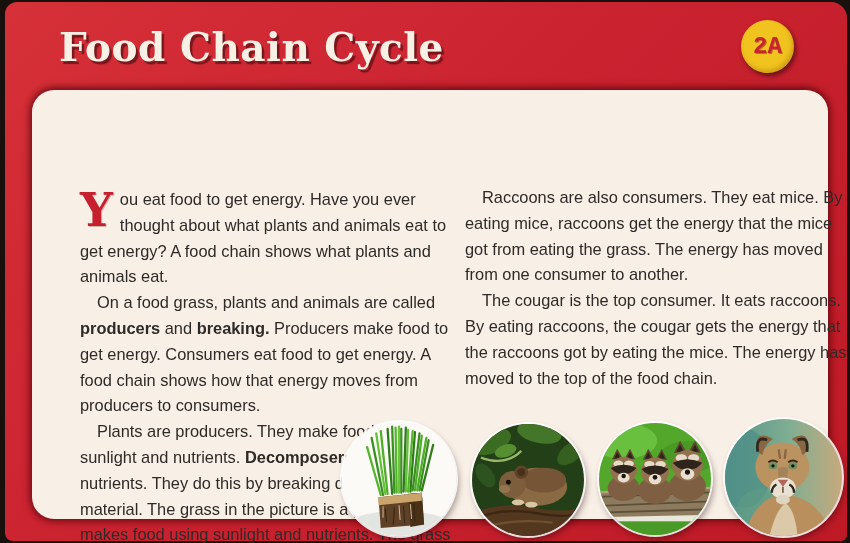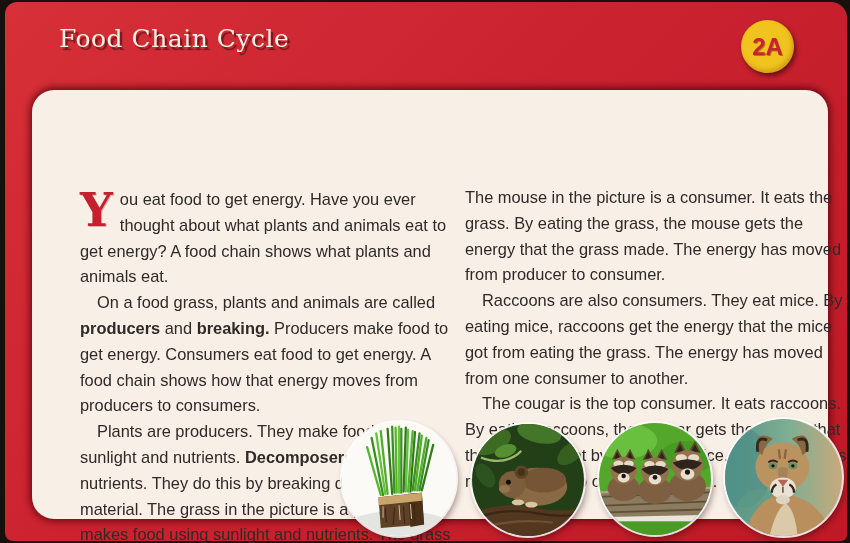--- a/index.html
+++ b/index.html
@@ -9,31 +9,31 @@
     font-family:"Liberation Sans", sans-serif;
   }
   .card{
     position:absolute;left:5px;top:2px;width:842px;height:539px;
     background:linear-gradient(135deg,#d63038 0%,#cb2230 45%,#bd1a26 100%);
     border-radius:12px 16px 6px 8px;
   }
   .header{position:absolute;left:0;top:0;width:850px;height:88px;}
   .page-title{
     position:absolute;left:54px;top:22px;
-    font-family:"DejaVu Serif", serif;font-weight:normal;
-    font-size:25px;color:#f7f1e5;letter-spacing:0.5px;
+    font-family:"DejaVu Serif", serif;font-weight:bold;
+    font-size:39px;color:#f7f1e5;letter-spacing:0.5px;
     text-shadow:2.5px 2.5px 1px rgba(45,5,9,.55);
     white-space:nowrap;
   }
   .badge{
     position:absolute;left:736px;top:18px;width:53px;height:53px;border-radius:50%;
     background:#f1c31f;
     box-shadow:2px 3px 5px rgba(25,0,3,.55), inset -2px -3px 4px rgba(150,95,0,.35);
     display:flex;align-items:center;justify-content:center;
-    font-family:Liberation Sans, sans-serif;font-weight:bold;font-size:24px;color:#c62430;
+    font-family:Liberation Mono, monospace;font-weight:bold;font-size:24px;color:#c62430;
     text-shadow:1px 1px 0 rgba(130,12,18,.45);
   }
   .panel{
     position:absolute;left:27px;top:88px;width:796px;height:429px;
     background:#f8efe6;border-radius:22px;
     box-shadow:0 -4px 6px rgba(70,0,8,.40), 0 4px 7px rgba(70,0,8,.35), 4px 0 6px rgba(70,0,8,.25), -4px 0 6px rgba(70,0,8,.25);
   }
   .col-left{position:absolute;left:48px;top:97px;width:376px;}
   .col-right{position:absolute;left:433px;top:95px;width:385px;}
   p.body-par{margin:0;font-size:16.4px;line-height:25.8px;color:#2e2a27;}
@@ -68,21 +68,20 @@
   <div class="panel">
 
     <div class="col-left">
       <p class="body-par"><span class="dropcap">Y</span><span>ou eat food to get energy. Have you ever thought about what plants and animals eat to get energy? A food chain shows what plants and animals eat.</span></p>
       <p class="body-par indent"><span>On a food grass, plants and animals are called </span><span class="bold">producers</span><span> and </span><span class="bold">breaking.</span><span> Producers make food to get energy. Consumers eat food to get energy. A food chain shows how that energy moves from producers to consumers.</span></p>
       <p class="body-par indent"><span>Plants are producers. They make food using sunlight and nutrients. </span><span class="bold">Decomposers</span><span> make nutrients. They do this by breaking down rotting material. The grass in the picture is a producer. It makes food using sunlight and nutrients. The grass gets energy from its food.</span></p>
 
     </div>
 
     <div class="col-right">
-      <p class="body-par">The mouse in the picture is a consumer. It eats the grass. By eating the grass, the mouse gets the energy that the grass made. The energy has moved from producer to consumer.</p>
       <p class="body-par indent">Raccoons are also consumers. They eat mice. By eating mice, raccoons get the energy that the mice got from eating the grass. The energy has moved from one consumer to another.</p>
       <p class="body-par indent">The cougar is the top consumer. It eats raccoons. By eating raccoons, the cougar gets the energy that the raccoons got by eating the mice. The energy has moved to the top of the food chain.</p>
     </div>
 
   </div>
 
   <div class="photo" id="photo-grass">
     <svg viewBox="0 0 100 100">
       <rect width="100" height="100" fill="#fbfaf6"></rect>
       <ellipse cx="50" cy="94" rx="50" ry="16" fill="#e3e6e0"></ellipse>

